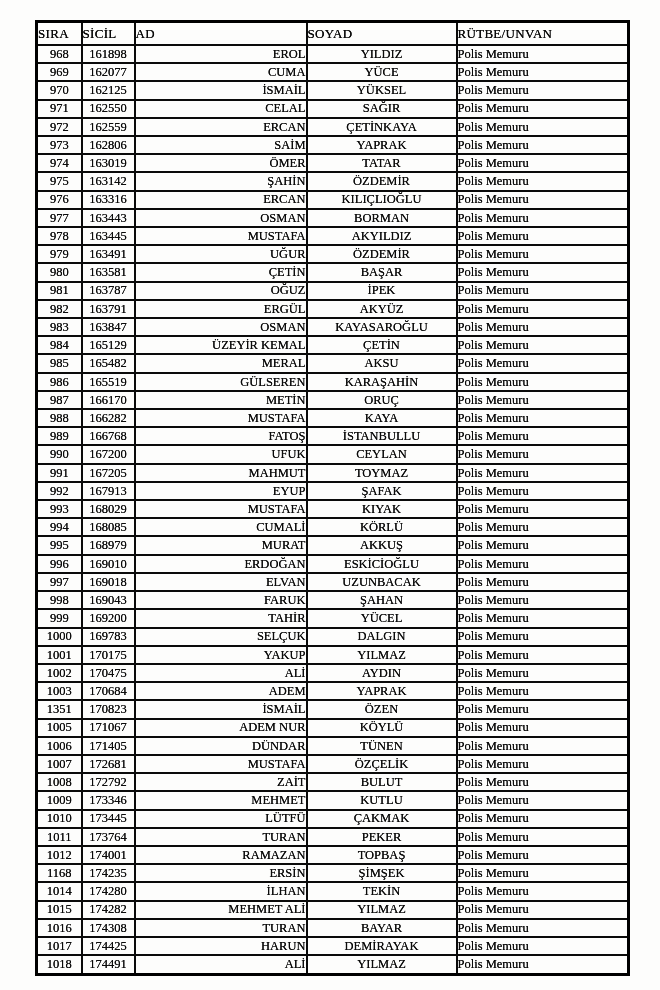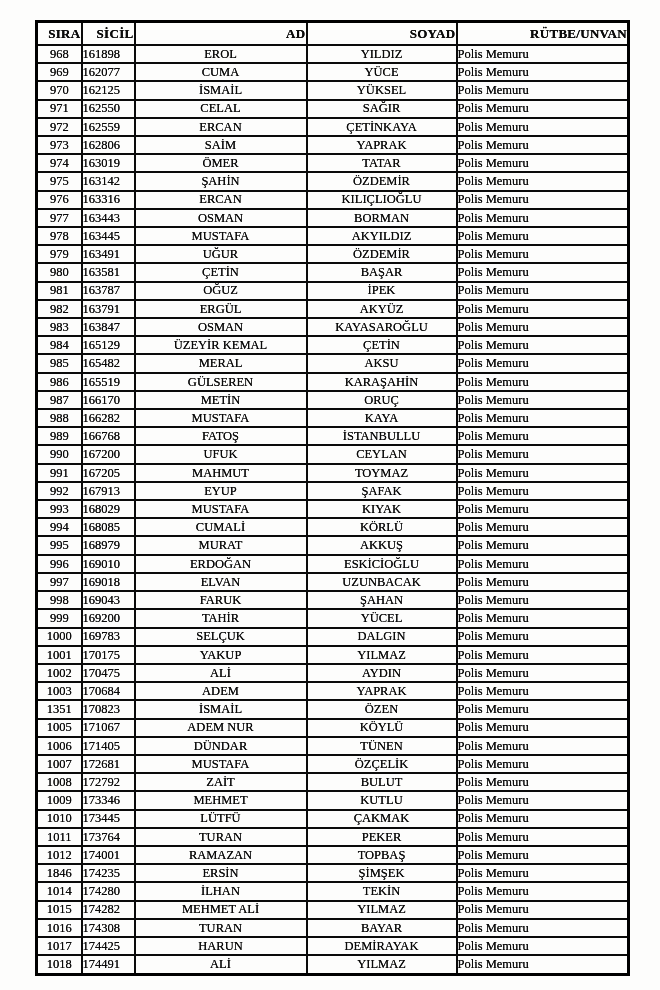--- a/index.html
+++ b/index.html
@@ -29,33 +29,33 @@
   table.roster th,
   table.roster td {
     border: 2px solid #0a0a0a;
     overflow: hidden;
     white-space: nowrap;
     padding: 0;
     line-height: 1;
   }
   table.roster th {
     font-size: 13px;
-    font-weight: bold;
-    text-align: right;
+    font-weight: normal;
+    text-align: left;
     height: 21px;
     text-shadow: 0 0 0.5px #000;
     letter-spacing: 0.3px;
   }
   table.roster td {
     font-size: 12.5px;
     text-shadow: 0 0 0.4px #1a1a1a;
   }
   td.c-sira   { text-align: center; }
-  td.c-sicil  { text-align: left; padding-right: 3px; }
-  td.c-ad     { text-align: center;  padding-left: 4px; }
+  td.c-sicil  { text-align: center; padding-right: 3px; }
+  td.c-ad     { text-align: right;  padding-left: 4px; }
   td.c-soyad  { text-align: center;  padding-left: 4px; }
   td.c-rutbe  { text-align: left;  padding-left: 4px; }
   col.w-sira  { width: 45px; }
   col.w-sicil { width: 53px; }
   col.w-ad    { width: 172px; }
   col.w-soyad { width: 150px; }
   col.w-rutbe { width: 172px; }
 </style>
 </head>
 <body>
@@ -388,21 +388,21 @@
           <td class="c-rutbe">Polis Memuru</td>
         </tr>
         <tr>
           <td class="c-sira">1012</td>
           <td class="c-sicil">174001</td>
           <td class="c-ad">RAMAZAN</td>
           <td class="c-soyad">TOPBAŞ</td>
           <td class="c-rutbe">Polis Memuru</td>
         </tr>
         <tr>
-          <td class="c-sira">1846</td>
+          <td class="c-sira">1168</td>
           <td class="c-sicil">174235</td>
           <td class="c-ad">ERSİN</td>
           <td class="c-soyad">ŞİMŞEK</td>
           <td class="c-rutbe">Polis Memuru</td>
         </tr>
         <tr>
           <td class="c-sira">1014</td>
           <td class="c-sicil">174280</td>
           <td class="c-ad">İLHAN</td>
           <td class="c-soyad">TEKİN</td>

